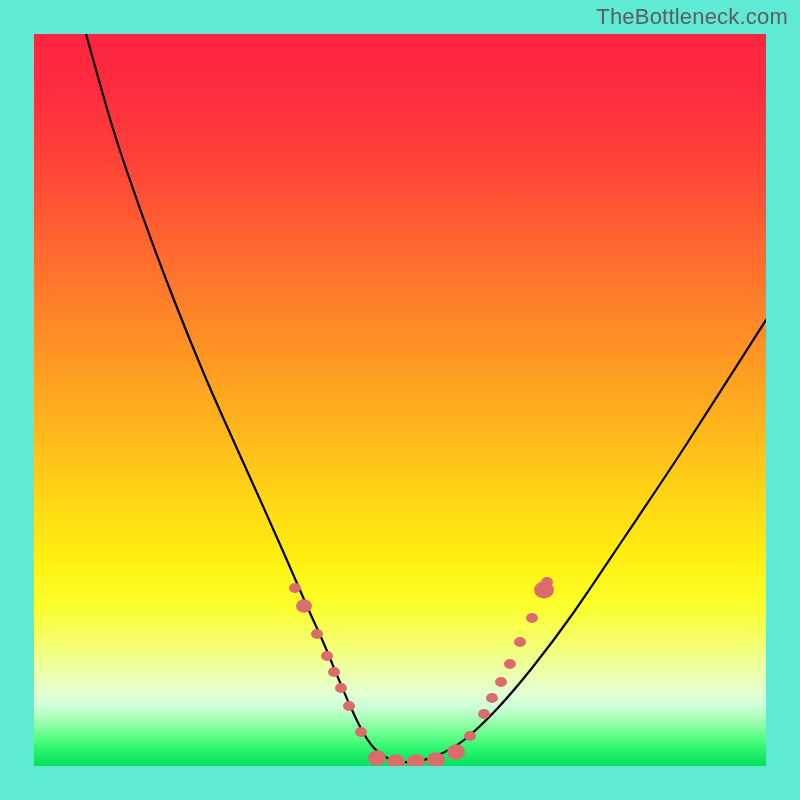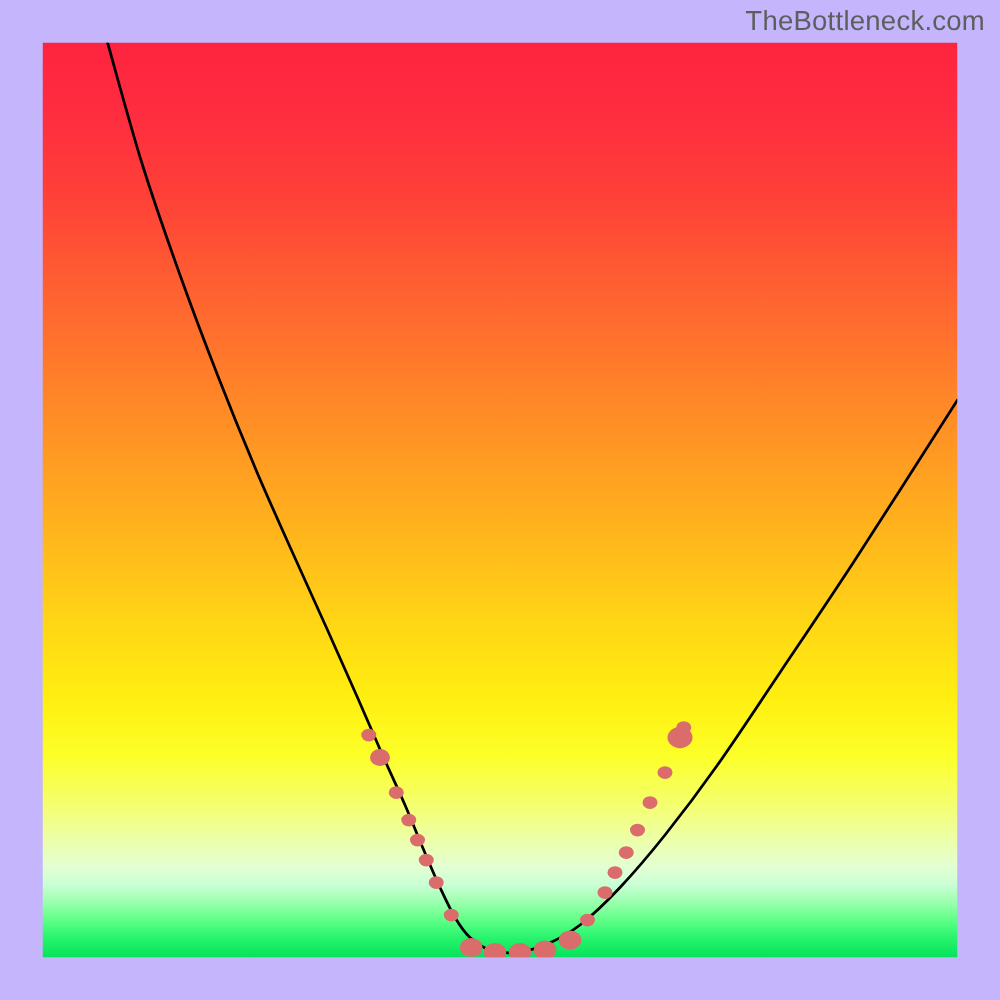--- a/index.html
+++ b/index.html
@@ -8,21 +8,21 @@
     width: 800px;
     height: 800px;
     overflow: hidden;
     background: #000;
     font-family: Arial, Helvetica, sans-serif;
   }
   .stage {
     position: relative;
     width: 800px;
     height: 800px;
-    background: #c4b5fd;
+    background: #5eead4;
   }
   .watermark {
     position: absolute;
     top: 4px;
     right: 12px;
     color: #5e5e5e;
     font-size: 22px;
     font-weight: 500;
     letter-spacing: 0.2px;
     z-index: 10;

